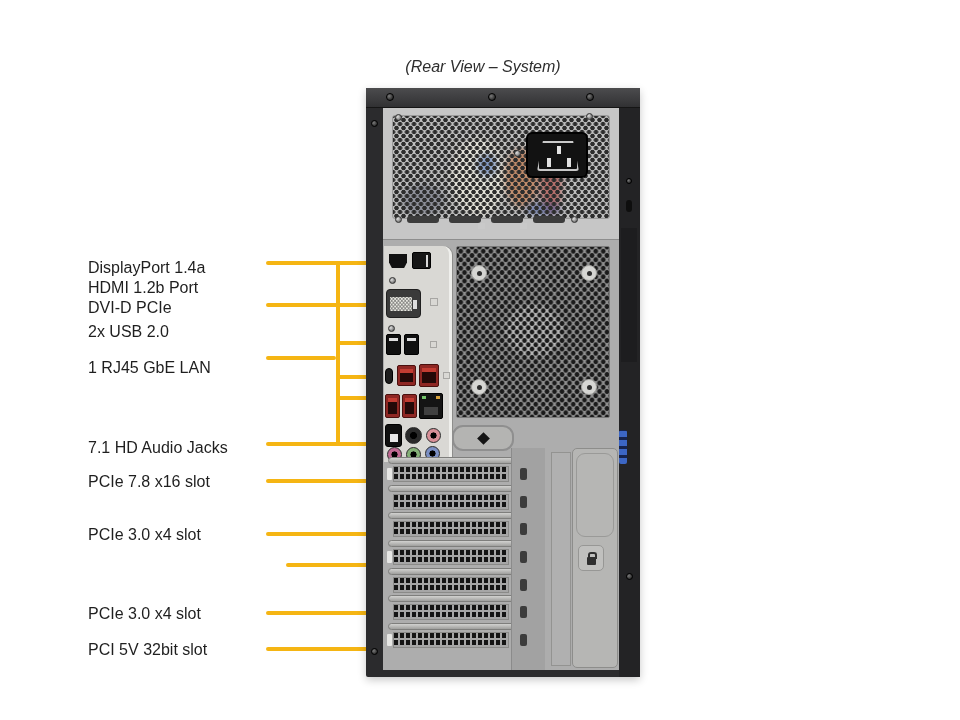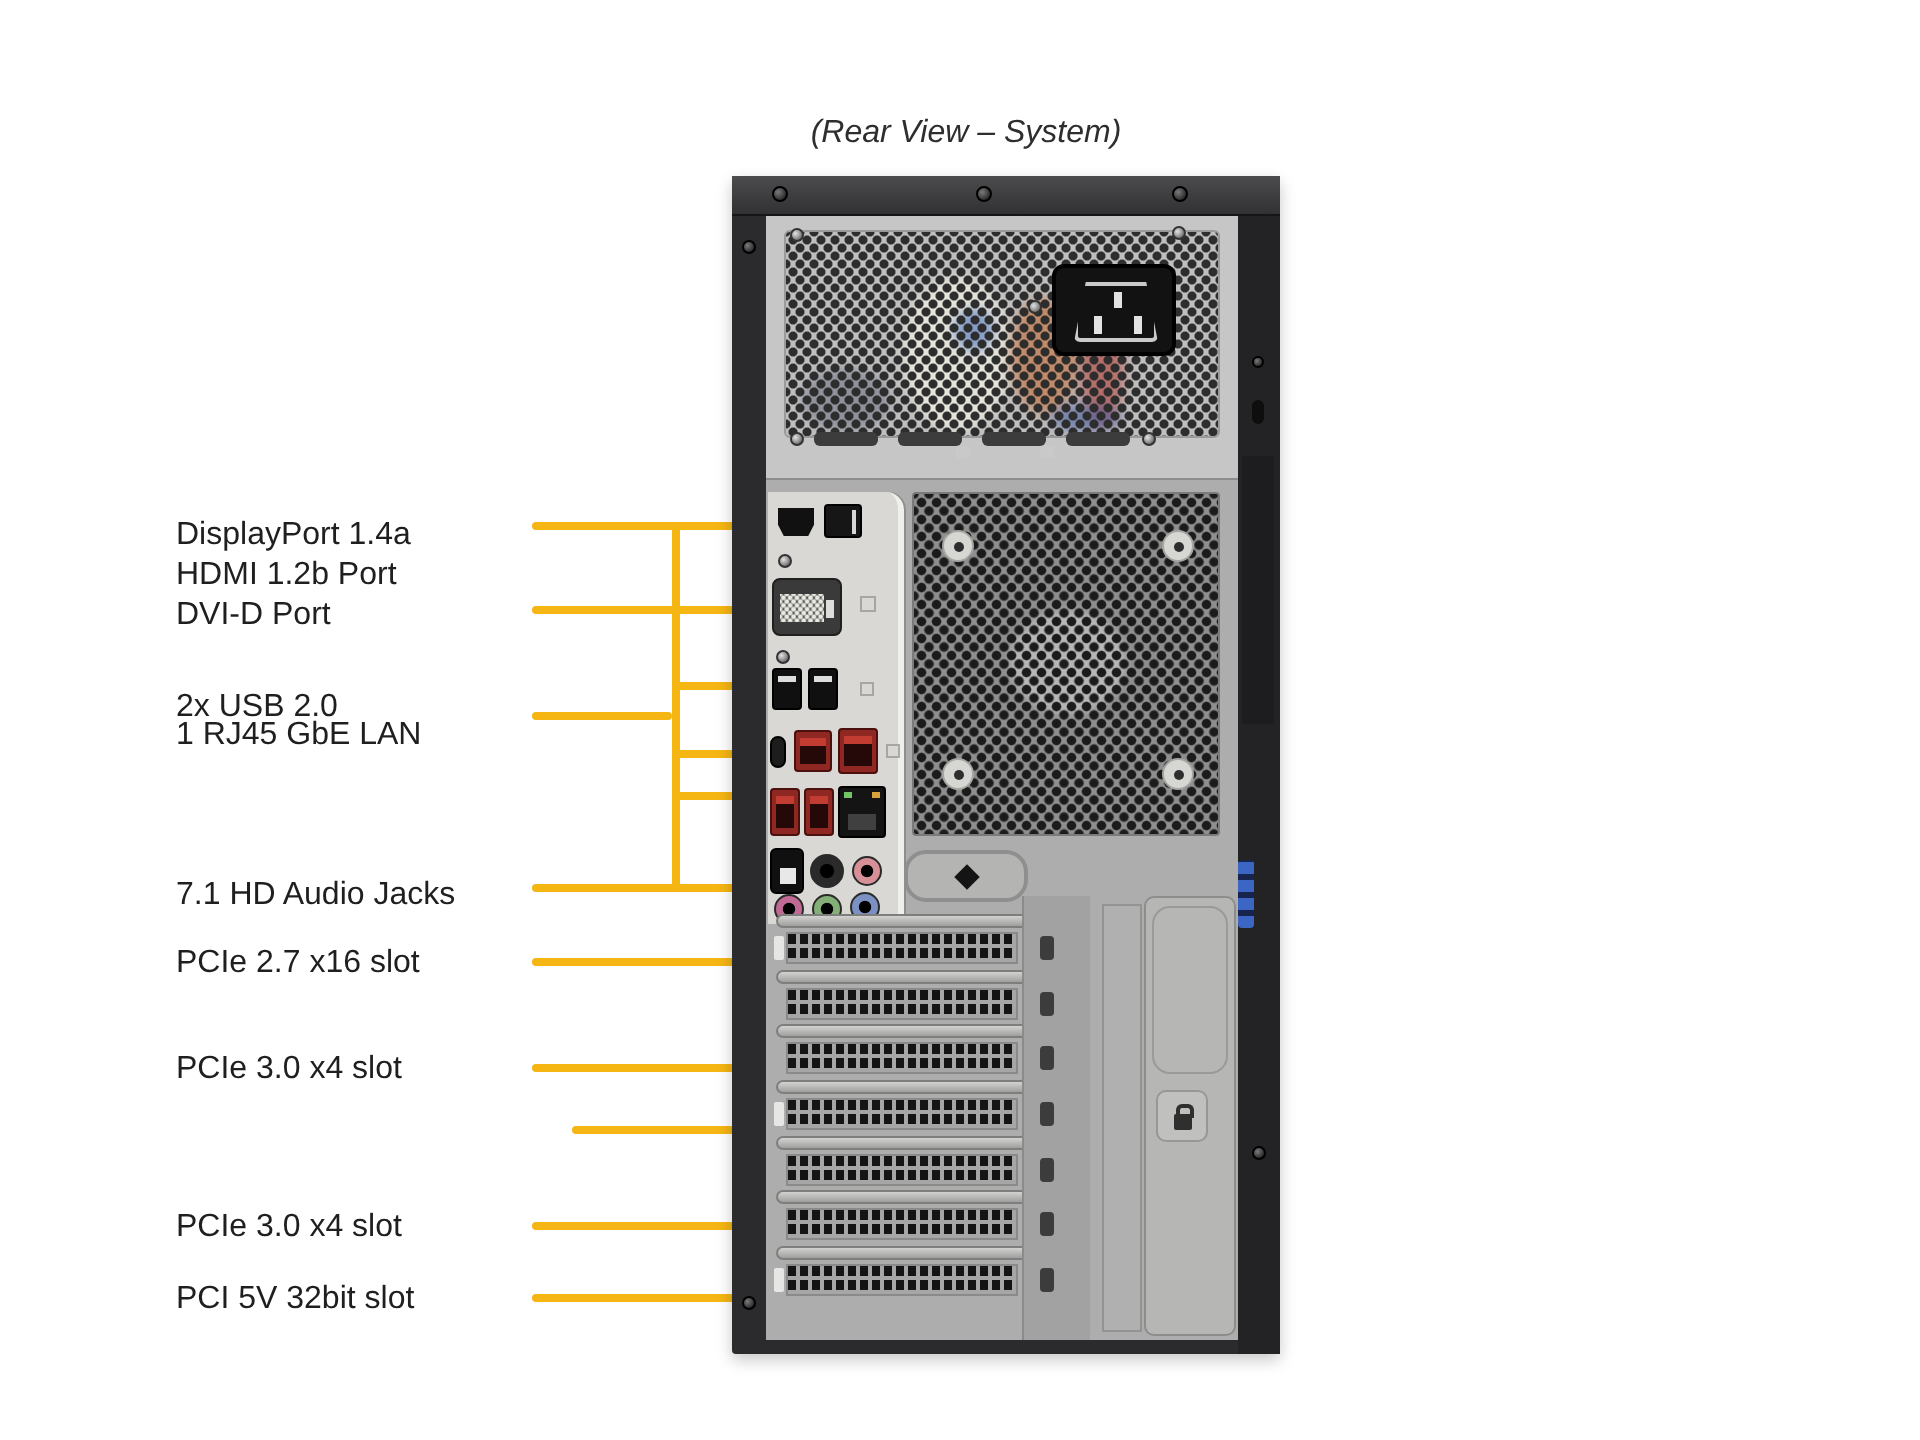--- a/index.html
+++ b/index.html
@@ -142,27 +142,27 @@
 </style>
 </head>
 <body>
 
 <div class="stage">
 
   <div class="abs title">(Rear View – System)</div>
 
   <div class="abs lbl" style="top:258px">DisplayPort 1.4a</div>
   <div class="abs lbl" style="top:278px">HDMI 1.2b Port</div>
-  <div class="abs lbl" style="top:298px">DVI-D Port</div>
-
-  <div class="abs lbl" style="top:344px">2x USB 2.0</div>
+  <div class="abs lbl" style="top:298px">DVI-D PCIe</div>
+
+  <div class="abs lbl" style="top:322px">2x USB 2.0</div>
   <div class="abs lbl" style="top:358px">1 RJ45 GbE LAN</div>
   <div class="abs lbl" style="top:438px">7.1 HD Audio Jacks</div>
 
-  <div class="abs lbl" style="top:472px">PCIe 2.7 x16 slot</div>
+  <div class="abs lbl" style="top:472px">PCIe 7.8 x16 slot</div>
   <div class="abs lbl" style="top:525px">PCIe 3.0 x4 slot</div>
   <div class="abs lbl" style="top:604px">PCIe 3.0 x4 slot</div>
   <div class="abs lbl" style="top:640px">PCI 5V 32bit slot</div>
 
   <div class="abs hline" style="left:266px;top:261px;width:124px"></div>
   <div class="abs hline" style="left:266px;top:303px;width:124px"></div>
   <div class="abs vline" style="left:336px;top:261px;height:185px"></div>
   <div class="abs hline" style="left:266px;top:356px;width:70px"></div>
   <div class="abs hline" style="left:336px;top:341px;width:54px"></div>
   <div class="abs hline" style="left:336px;top:375px;width:54px"></div>

